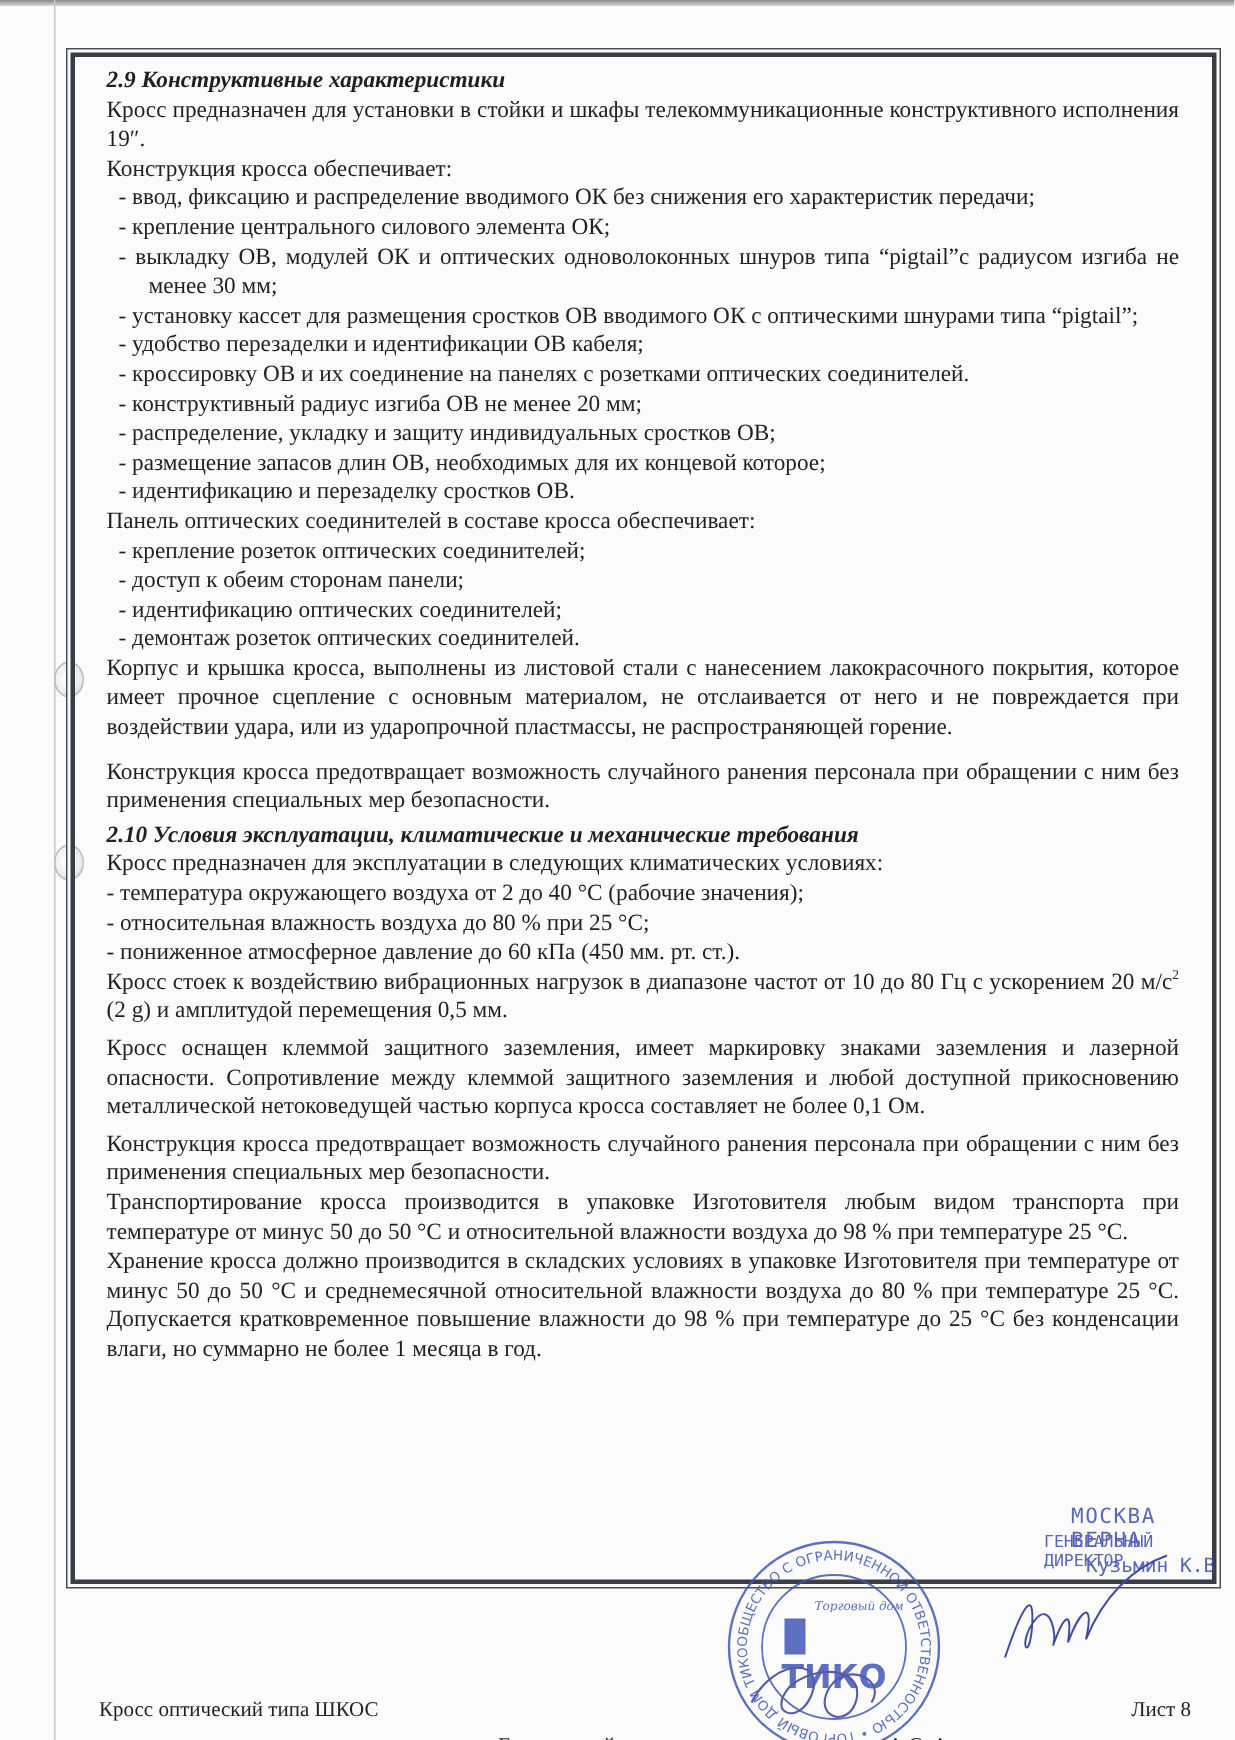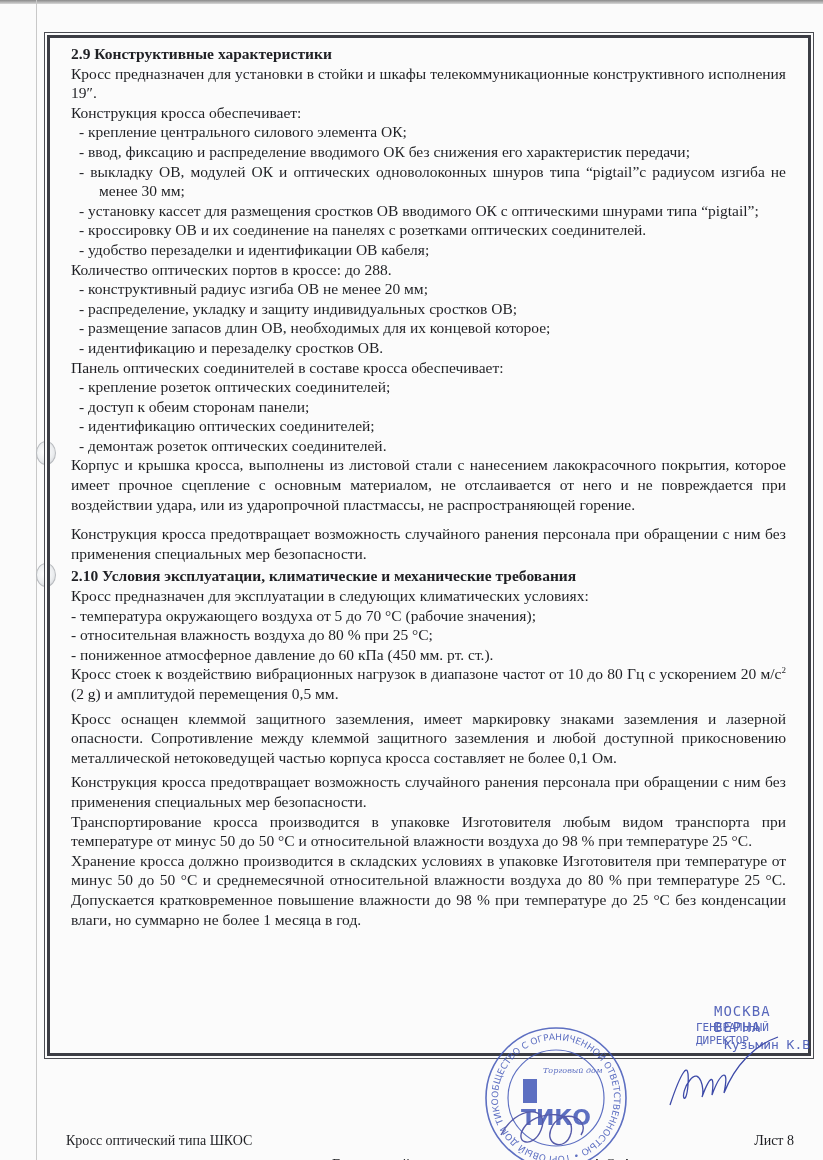--- a/index.html
+++ b/index.html
@@ -25,21 +25,21 @@
   }
   .frame {
     position: absolute; left: 47px; top: 35px; width: 758px; height: 1015px;
     border: 3px solid #3b3d44;
     box-shadow: 0 0 0 2px #fbfbfb, 0 0 0 3px #4a4c52;
   }
   .content {
     position: absolute; left: 71px; top: 44px; width: 715px;
     font-size: 15.5px; line-height: 19.6px;
   }
-  .heading { font-weight: bold; margin: 0; }
+  .heading { font-weight: bold; margin: 0; font-style: italic; }
   .p { margin: 0; text-align: justify; }
   .p.gap { margin-top: 10px; }
   .p.gap-s { margin-top: 5px; }
   .bullet { margin: 0; padding-left: 28px; text-indent: -20px; text-align: justify; }
   .bullet.flat { padding-left: 8px; text-indent: -8px; }
   sup { font-size: 9px; line-height: 0; }
   .footer {
     position: absolute; left: 66px; top: 1109px; width: 728px;
     font-size: 14px; display: flex; align-items: center;
   }
@@ -72,42 +72,41 @@
 <div class="left-sheet-edge"></div>
 <div class="hole" style="top:441px"></div>
 <div class="hole" style="top:563px"></div>
 
 <div class="frame"></div>
 
 <div class="content">
   <p class="heading">2.9 Конструктивные характеристики</p>
   <p class="p">Кросс предназначен для установки в стойки и шкафы телекоммуникационные конструктивного исполнения 19″.</p>
   <p class="p">Конструкция кросса обеспечивает:</p>
+  <p class="bullet">- ввод, фиксацию и распределение вводимого ОК без снижения его характеристик передачи;</p>
   <p class="bullet">- крепление центрального силового элемента ОК;</p>
-  <p class="bullet">- ввод, фиксацию и распределение вводимого ОК без снижения его характеристик передачи;</p>
   <p class="bullet">- выкладку ОВ, модулей ОК и оптических одноволоконных шнуров типа “pigtail”с радиусом изгиба не менее 30 мм;</p>
   <p class="bullet">- установку кассет для размещения сростков ОВ вводимого ОК с оптическими шнурами типа “pigtail”;</p>
+  <p class="bullet">- удобство перезаделки и идентификации ОВ кабеля;</p>
   <p class="bullet">- кроссировку ОВ и их соединение на панелях с розетками оптических соединителей.</p>
-  <p class="bullet">- удобство перезаделки и идентификации ОВ кабеля;</p>
-  <p class="p">Количество оптических портов в кроссе: до 288.</p>
   <p class="bullet">- конструктивный радиус изгиба ОВ не менее 20 мм;</p>
   <p class="bullet">- распределение, укладку и защиту индивидуальных сростков ОВ;</p>
   <p class="bullet">- размещение запасов длин ОВ, необходимых для их концевой которое;</p>
   <p class="bullet">- идентификацию и перезаделку сростков ОВ.</p>
   <p class="p">Панель оптических соединителей в составе кросса обеспечивает:</p>
   <p class="bullet">- крепление розеток оптических соединителей;</p>
   <p class="bullet">- доступ к обеим сторонам панели;</p>
   <p class="bullet">- идентификацию оптических соединителей;</p>
   <p class="bullet">- демонтаж розеток оптических соединителей.</p>
   <p class="p">Корпус и крышка кросса, выполнены из листовой стали с нанесением лакокрасочного покрытия, которое имеет прочное сцепление с основным материалом, не отслаивается от  него и не повреждается при воздействии удара, или из ударопрочной пластмассы, не распространяющей горение.</p>
   <p class="p gap">Конструкция кросса предотвращает возможность случайного ранения персонала при обращении с ним без применения специальных мер безопасности.</p>
 
   <p class="heading" style="margin-top:3px">2.10 Условия эксплуатации, климатические и механические требования</p>
   <p class="p">Кросс предназначен для эксплуатации в следующих климатических условиях:</p>
-  <p class="bullet flat">- температура окружающего воздуха от 5 до 70 °С (рабочие значения);</p>
+  <p class="bullet flat">- температура окружающего воздуха от 2 до 40 °С (рабочие значения);</p>
   <p class="bullet flat">- относительная влажность воздуха до 80 % при 25 °С;</p>
   <p class="bullet flat">- пониженное атмосферное давление до 60 кПа (450 мм. рт. ст.).</p>
   <p class="p"><span>Кросс стоек к воздействию вибрационных нагрузок в диапазоне частот от 10 до 80 Гц с ускорением 20 м/с</span><sup>2</sup><span> (2 g) и амплитудой перемещения 0,5 мм.</span></p>
   <p class="p gap-s">Кросс оснащен клеммой защитного заземления, имеет маркировку знаками заземления и лазерной опасности. Сопротивление между клеммой защитного заземления и любой доступной прикосновению металлической нетоковедущей частью корпуса кросса составляет не более 0,1 Ом.</p>
   <p class="p gap-s">Конструкция кросса предотвращает возможность случайного ранения персонала при обращении с ним без применения специальных мер безопасности.</p>
   <p class="p">Транспортирование кросса производится в упаковке Изготовителя любым видом транспорта при температуре от минус 50 до 50 °С и относительной влажности воздуха до 98 % при температуре 25 °С.</p>
   <p class="p">Хранение кросса должно производится в складских условиях в упаковке Изготовителя при температуре от минус 50 до 50 °С и среднемесячной относительной влажности воздуха до 80 % при температуре 25 °С. Допускается кратковременное повышение влажности до 98 % при температуре до 25 °С без конденсации влаги, но суммарно не более 1 месяца в год.</p>
 </div>
 
 <div class="footer">

